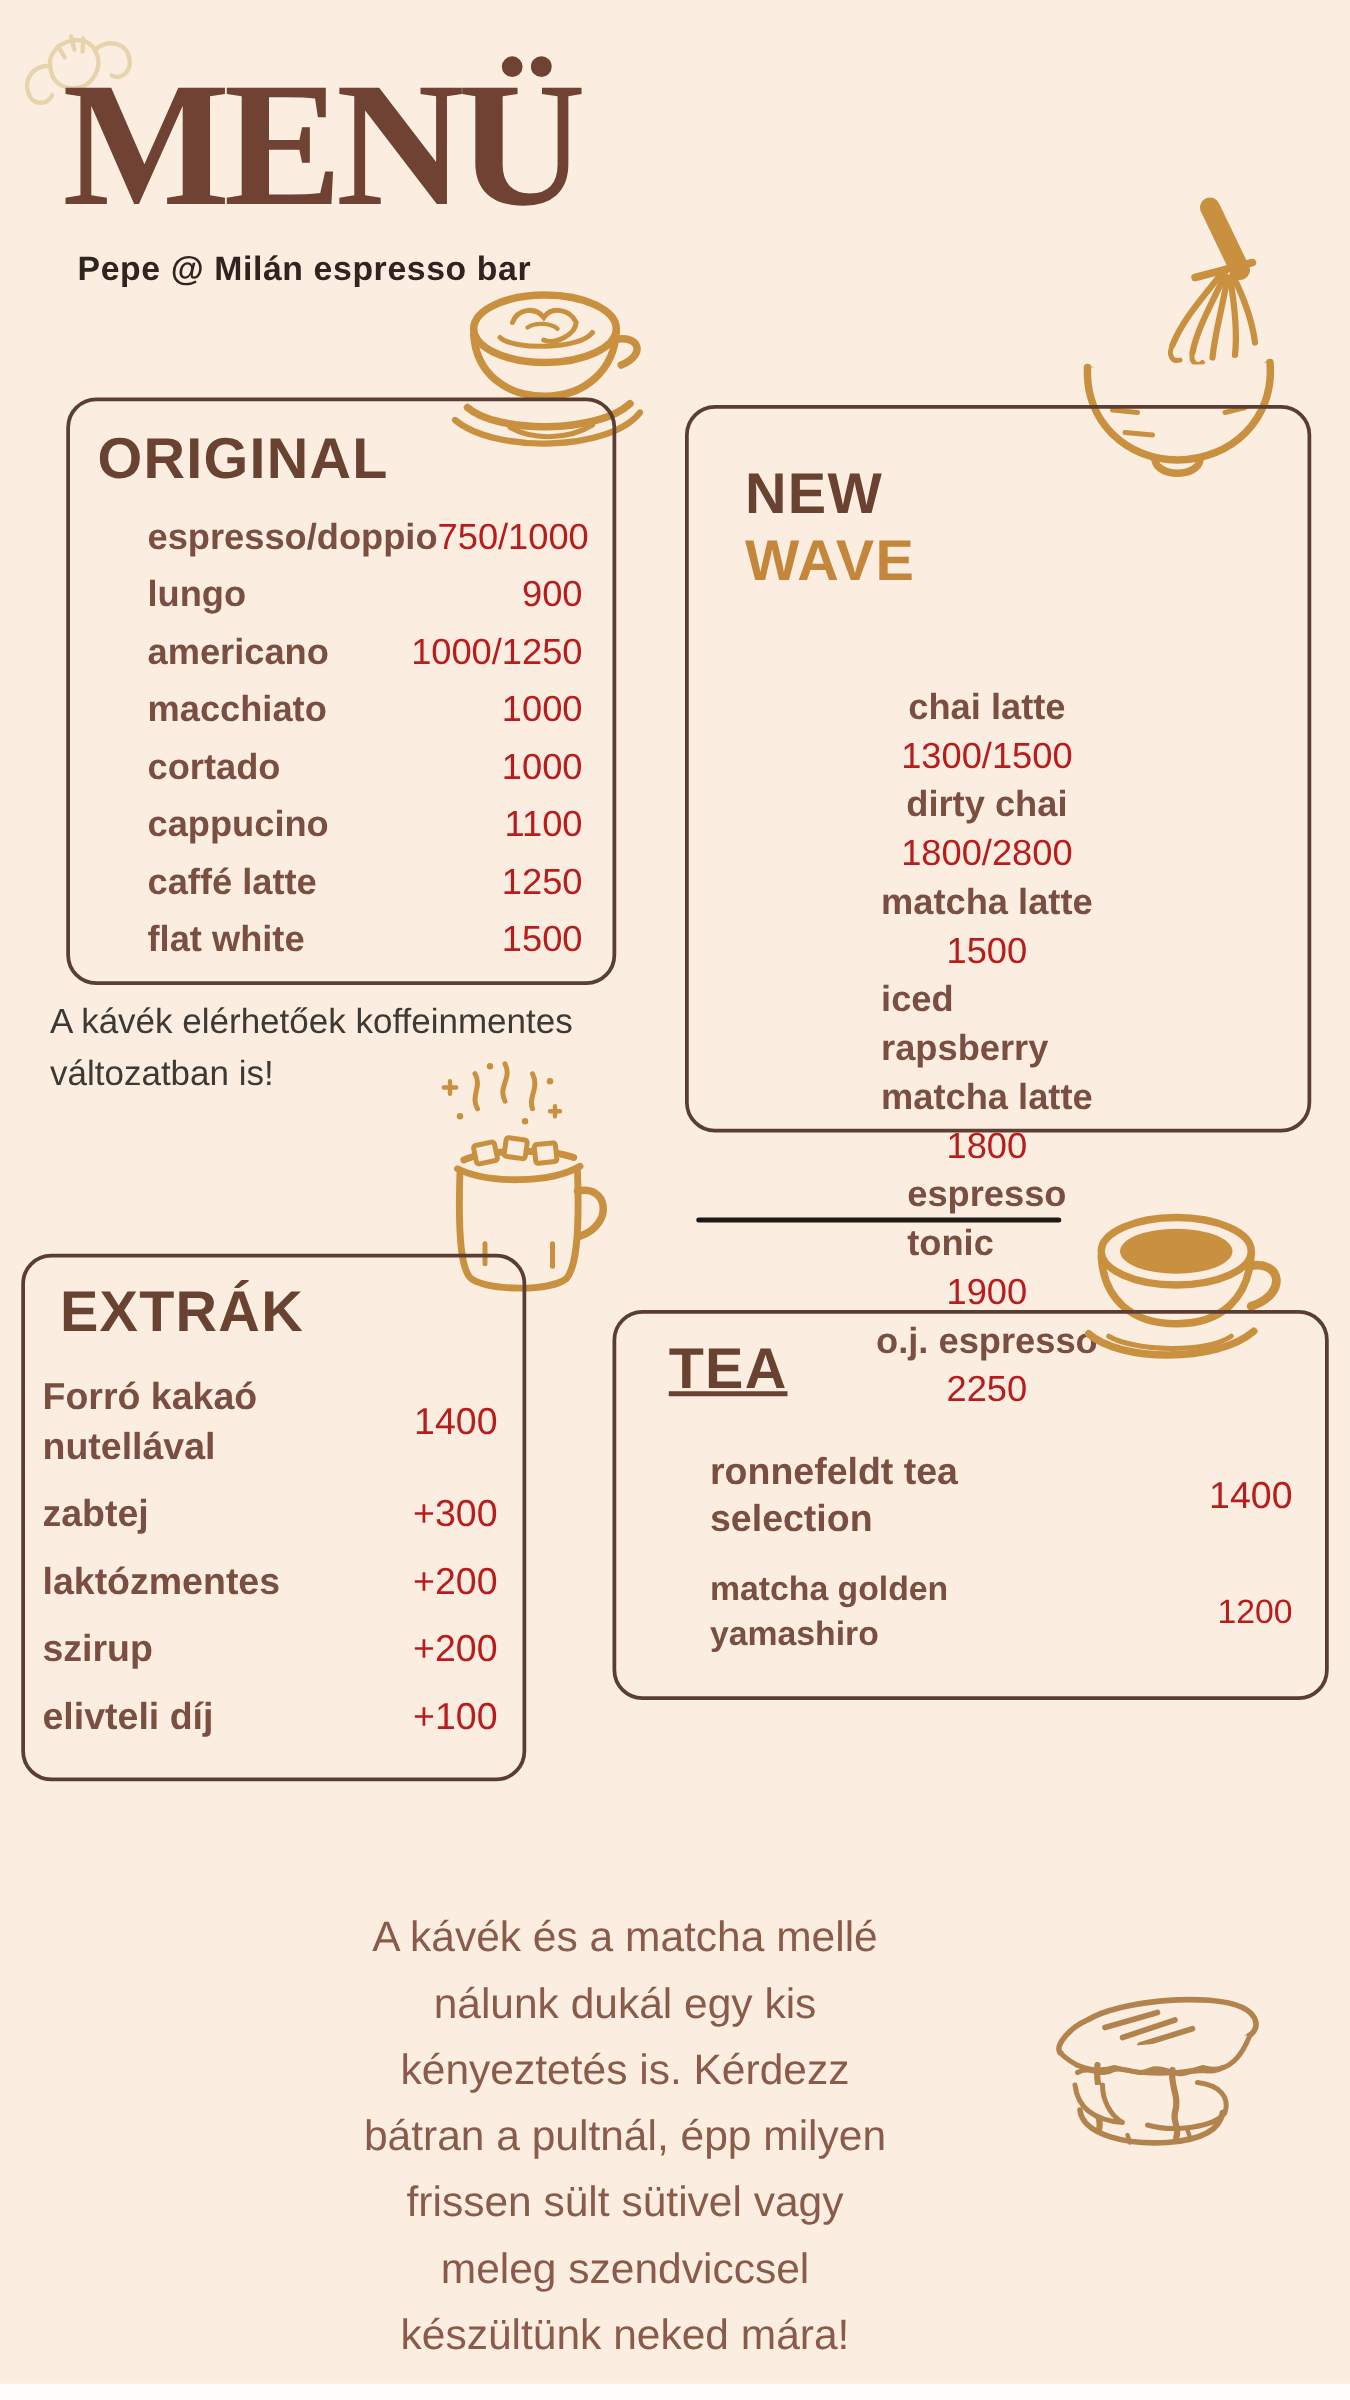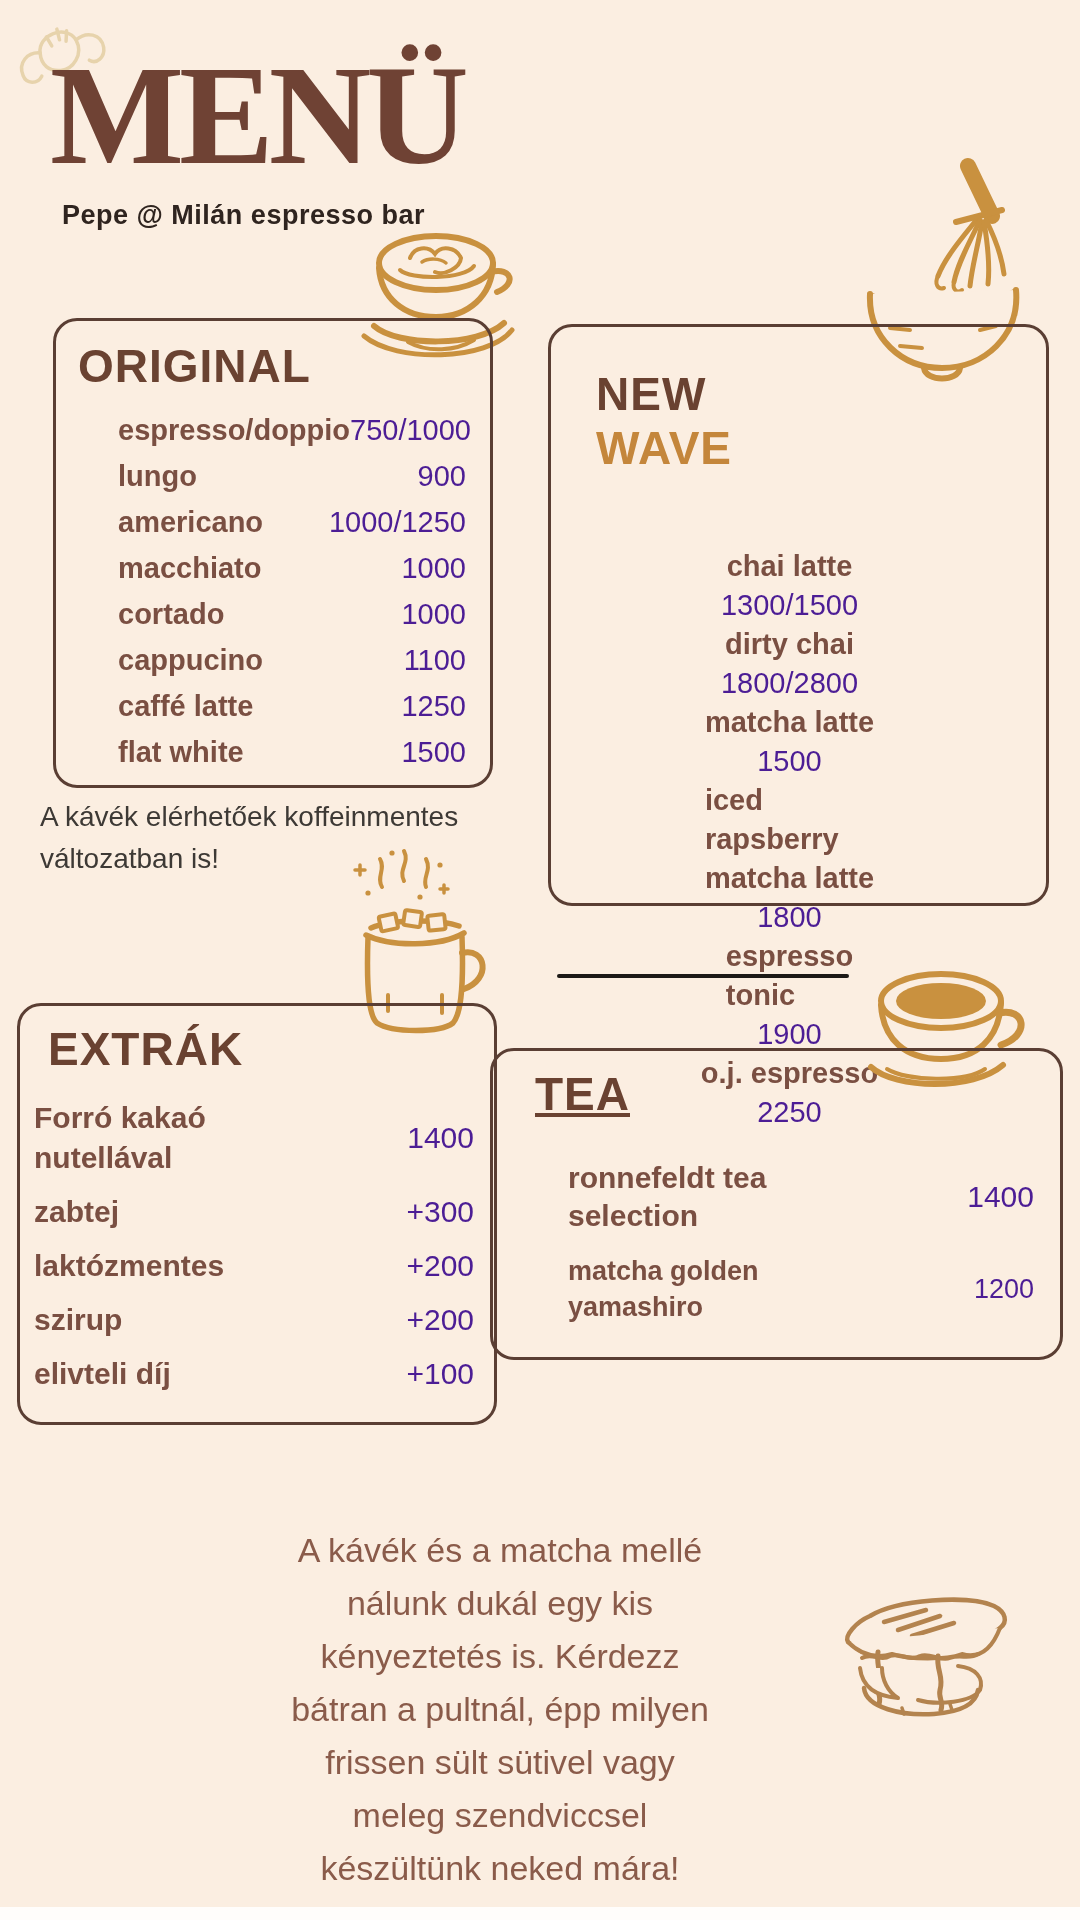--- a/index.html
+++ b/index.html
@@ -23,35 +23,35 @@
     font-size:27px; font-weight:700; color:#2f241f; letter-spacing:.5px;
   }
 
   
   .card{
     border:3px solid #5a3e33; border-radius:24px;
     box-sizing:border-box; background:transparent;
   }
   .card-original{ left:53px; top:318px; width:440px; height:470px; padding:20px 24px 0 22px;}
   .card-newwave{ left:548px; top:324px; width:501px; height:582px; padding:40px 33px 0 45px;}
-  .card-extras{ left:17px; top:1003px; width:480px; height:422px; padding:18px 20px 0 14px;}
+  .card-extras{ left:17px; top:1003px; width:404px; height:422px; padding:18px 20px 0 14px;}
   .card-tea{ left:490px; top:1048px; width:573px; height:312px; padding:18px 26px 0 42px;}
 
   .h-section{
     font-size:46px; font-weight:800; color:#6a4231; letter-spacing:1px; line-height:50px;
   }
   .card-original .h-section{margin-bottom:16px;}
   .card-newwave .h-section{line-height:54px; margin-bottom:72px; white-space:pre-line;}
   .h-wave{color:#c4863b;margin-top:48px;}
   .card-extras .h-section{margin-left:14px; margin-bottom:24px;}
   .card-tea .h-section{margin-bottom:40px;text-decoration:underline;}
 
   .row{display:flex; justify-content:space-between; align-items:center;}
   .row .name{font-weight:700; color:#7a4f42; white-space:pre-line;}
-  .row .price{color:#4c1d95; white-space:nowrap;}
+  .row .price{color:#b91c1c; white-space:nowrap;}
 
   .card-original .row{line-height:46px;margin-left:40px;}
   .card-original .name,.card-original .price{font-size:29px;}
 
   .card-newwave .row{line-height:39px; padding-right:30px;flex-direction:column;}
   .card-newwave .name,.card-newwave .price{font-size:29px;}
   .card-newwave .price{min-width:170px; text-align:center;}
 
   .card-extras .row{line-height:40px; margin-bottom:14px;}
   .card-extras .name,.card-extras .price{font-size:30px;}

